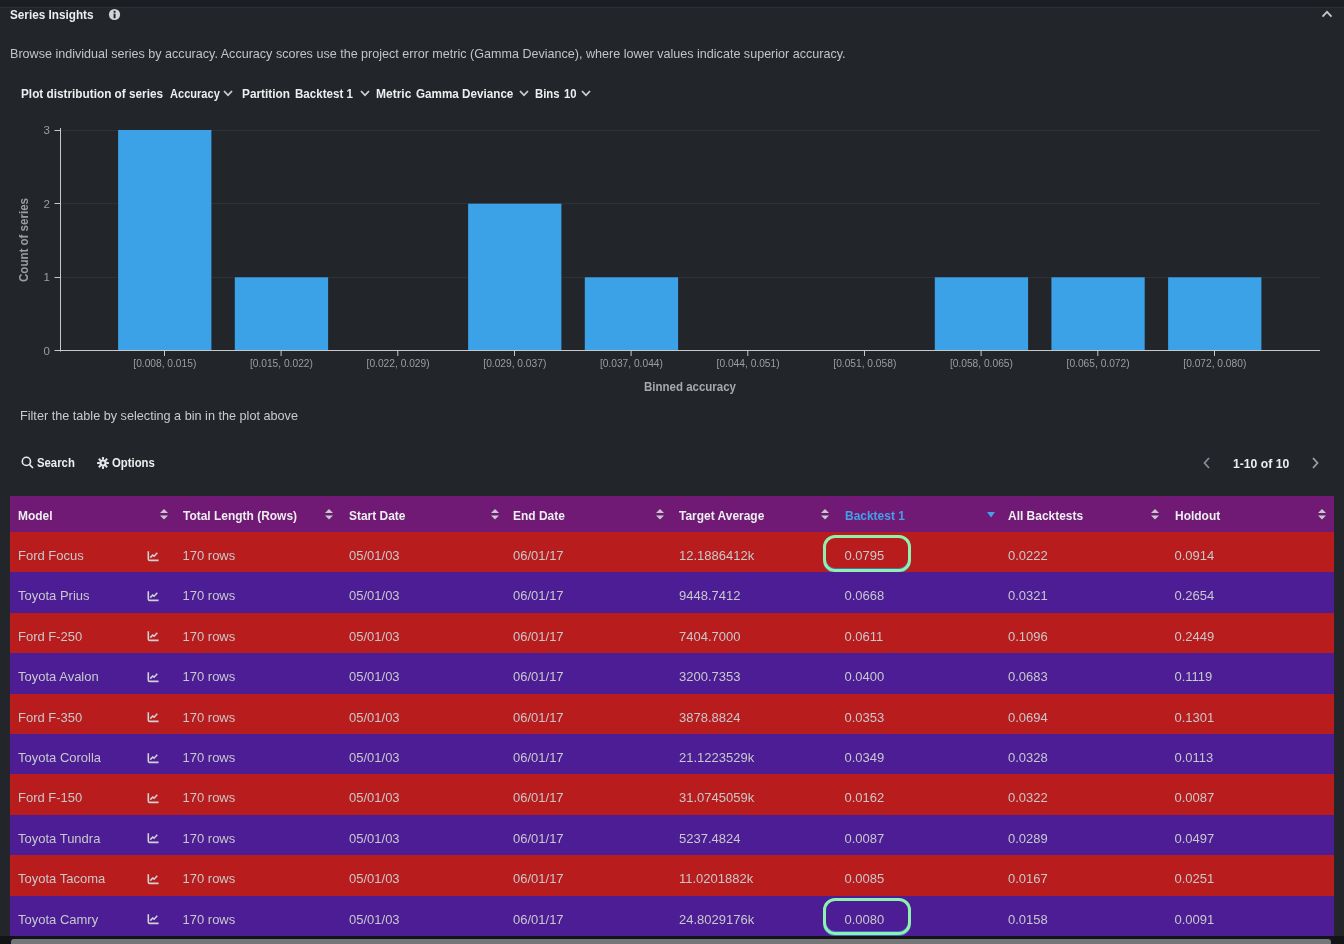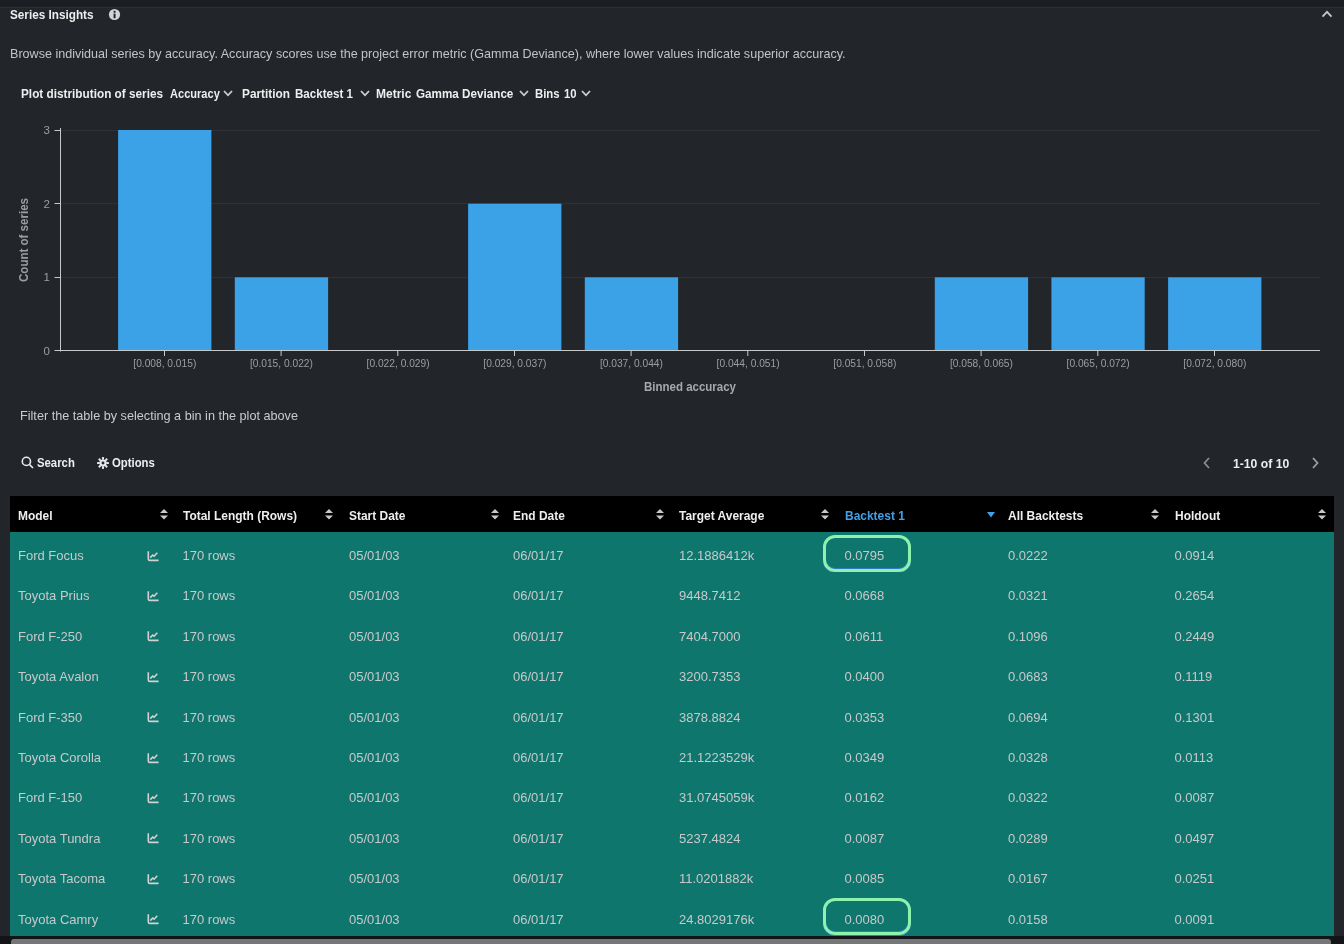--- a/index.html
+++ b/index.html
@@ -9,25 +9,25 @@
   .abs{position:absolute;}
   .top-strip{left:0;top:0;width:1344px;height:8px;background:#1b1e22;border-bottom:1px solid #2c3036;}
   .title{left:10px;top:7px;font-size:13px;font-weight:bold;color:#eceeef;transform:scaleX(.903);transform-origin:0 50%;}
   .desc{left:10px;top:46px;font-size:13.2px;color:#c2c4c6;transform:scaleX(.953);transform-origin:0 50%;}
   .ctl{top:86px;font-size:13.5px;font-weight:bold;color:#eceeef;transform-origin:0 50%;}
   .filter{left:20px;top:408px;font-size:13.2px;color:#c9cbcd;transform:scaleX(.96);transform-origin:0 50%;}
   .tool{top:455px;font-size:13.5px;font-weight:bold;color:#eceeef;transform:scaleX(.84);transform-origin:0 50%;}
   .pg{top:456px;font-size:13.5px;font-weight:bold;color:#eceeef;transform:scaleX(.902);transform-origin:0 50%;}
   
   #tbl{left:10px;top:496px;width:1324px;height:440px;}
-  .thead{position:absolute;left:0;top:0;width:1324px;height:36px;background:#000000;padding-left:32px;}
+  .thead{position:absolute;left:0;top:0;width:1324px;height:36px;background:#701a75;padding-left:32px;}
   .th{position:absolute;top:2px;height:36px;line-height:36px;font-size:13px;font-weight:bold;color:#eceeef;white-space:nowrap;transform:scaleX(.92);transform-origin:0 50%;}
   .row{position:absolute;left:0;width:1324px;height:41px;}
-  .odd{background:#0f766e;}
-  .even{background:#0f766e;}
+  .odd{background:#b91c1c;}
+  .even{background:#4c1d95;}
   .td{position:absolute;top:3px;height:41px;line-height:41px;font-size:13px;color:#c7c9cb;white-space:nowrap;}
   .c0{left:8px;} .c1{left:172.5px;} .c2{left:339px;} .c3{left:503px;}
   .c4{left:669px;} .c5{left:834.5px;} .c6{left:998px;} .c7{left:1164.5px;}
   .ring{position:absolute;left:813px;top:2.5px;width:88px;height:37px;border:3.5px solid #8df2ae;border-radius:12px;box-shadow:0 1px 0 0 rgba(59,124,217,.8), inset 0 -1px 0 0 rgba(59,124,217,.8);}
   .icon-cell{position:absolute;left:136.5px;top:18.5px;}
   .bottom{left:0;top:936px;width:1344px;height:8px;background:#121417;}
   .thumb{left:11px;top:939px;width:1320px;height:5px;background:#747678;border-radius:3px 3px 0 0;}
 </style>
 </head>
 <body>

